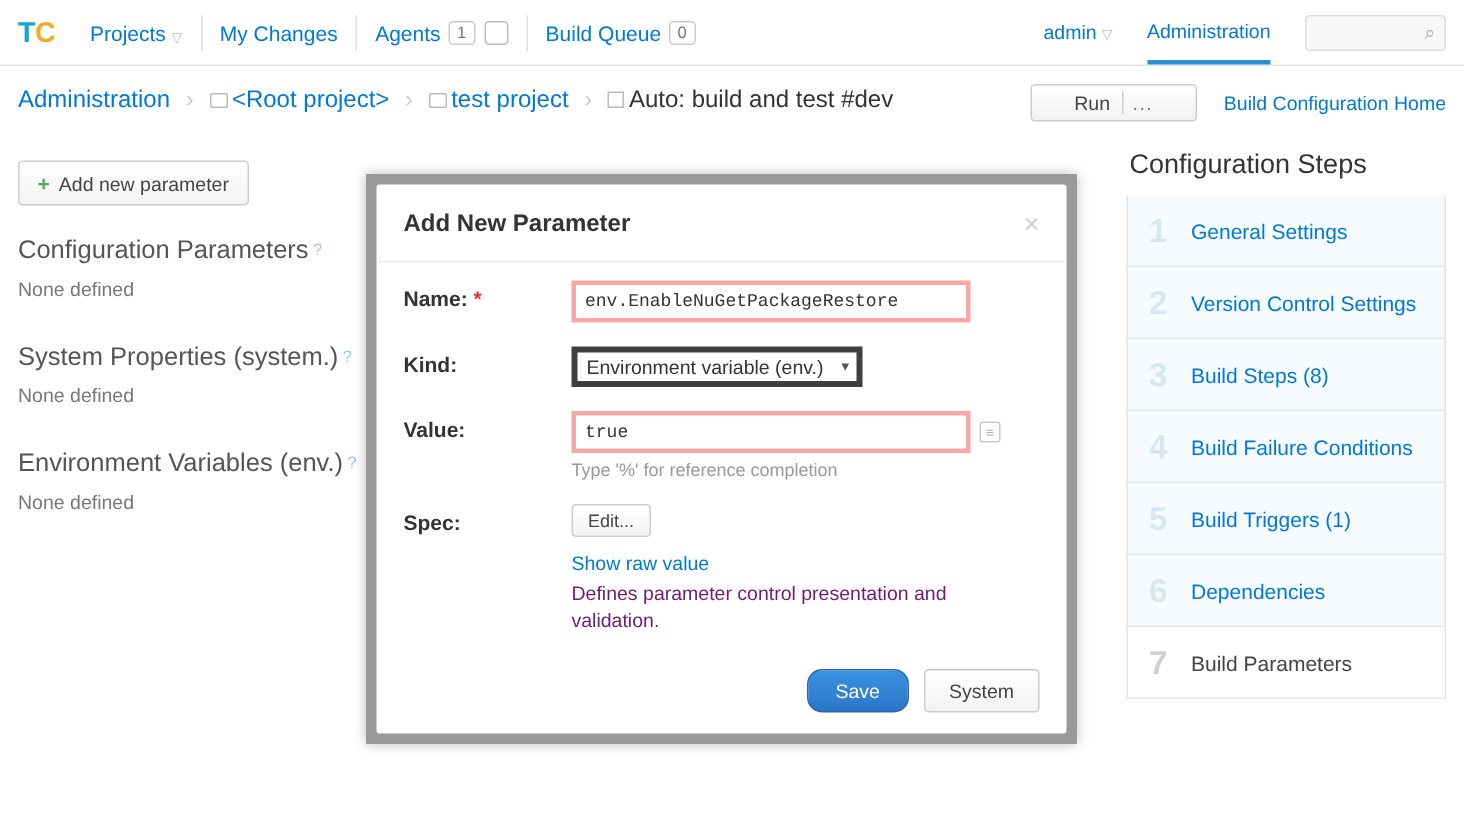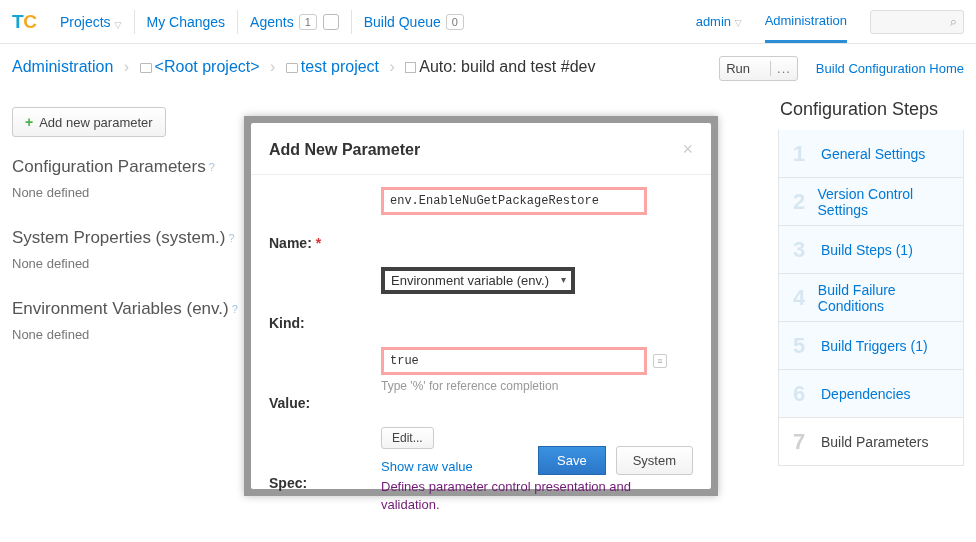--- a/index.html
+++ b/index.html
@@ -22,28 +22,28 @@
 .search-box { width: 94px; height: 24px; border: 1px solid #ddd; background: #f7f7f7; border-radius: 3px; display: flex; align-items: center; justify-content: flex-end; padding-right: 6px; color: #aaa; font-size: 13px; }
 
 
 .bcrow { display: flex; align-items: flex-start; padding: 12px 12px 6px 12px; }
 .breadcrumb { flex: 1; font-size: 16px; color: #888; line-height: 22px; }
 .breadcrumb .sep { color: #ccc; margin: 0 6px; }
 .breadcrumb .folder-icon { display:inline-block; width:12px; height:10px; border:1px solid #bbb; border-radius:1px; margin-right:3px; vertical-align: middle; }
 .breadcrumb .cog-icon { display:inline-block; width:11px; height:11px; border:1px solid #bbb; margin-right:3px; vertical-align: middle; }
 .breadcrumb .strong { color: #333; }
 .bc-right { display: flex; align-items: center; gap: 18px; }
-.run-btn { border:1px solid #ccc; background: linear-gradient(#fff,#f2f2f2); border-radius:3px; padding: 4px 6px; font-size: 13px; color:#444; display:flex; align-items:center;gap:12px; }
+.run-btn { border:1px solid #ccc; background: linear-gradient(#fff,#f2f2f2); border-radius:3px; padding: 4px 28px; font-size: 13px; color:#444; display:flex; align-items:center; }
 .run-btn .more { border-left:1px solid #ccc; margin-left:8px; padding-left:6px; color:#777; letter-spacing:1px;}
 .bchome { color:#0079d6; font-size:13px; }
 
 
 .main { display: flex; padding: 0 12px; }
 .left-col { flex: 1; padding-top: 20px; padding-right: 16px; }
-.right-col { width: 186px; padding-top: 12px; }
+.right-col { width: 213px; padding-top: 12px; }
 
 .add-param-btn { border:1px solid #ccc; background: linear-gradient(#fff,#f3f3f3); border-radius:3px; padding:6px 12px; font-size:13px; color:#444; display:inline-flex; align-items:center; gap:6px; margin-bottom: 20px; cursor:pointer; }
 .add-param-btn .plus { color:#4caf50; font-weight:bold; font-size:14px; }
 
 .sect-title { font-size: 17px; color:#555; margin-bottom: 8px; display:flex; align-items:center; }
 .help-icon { color:#a5c5e0; font-size:11px; margin-left:3px; vertical-align: super; }
 .none-def { color:#777; font-size:13px; margin-bottom: 28px; }
 
 
 .cs-title { font-size:18px; color:#333; margin-bottom: 10px; padding-left: 2px; }
@@ -56,34 +56,34 @@
 .step-label { color:#0079d6; font-size:14px; }
 
 
 .modal-backdrop { position:absolute; left:244px; top:116px; width:474px; height:380px; background:#999; box-shadow:0 0 8px rgba(0,0,0,0.25); }
 .modal { position:absolute; left:251px; top:123px; width:460px; height:366px; background:#fff; border-radius:2px; }
 .modal-header { padding: 16px 18px 14px 18px; border-bottom: 1px solid #eee; display:flex; align-items:center; }
 .modal-header h3 { font-size:16px; font-weight:bold; color:#333; flex:1; }
 .modal-close { color:#ccc; font-size:18px; cursor:pointer; font-weight:200; }
 .modal-body { padding: 12px 18px; }
 .frow { display:flex; align-items:flex-start; margin-bottom: 16px; }
-.flabel { width: 112px; font-size:14px; color:#333; font-weight:bold; padding-top:4px;margin-top:44px; }
+.flabel { width: 112px; font-size:14px; color:#333; font-weight:bold; padding-top:4px; }
 .req { color:#d33; }
 .fcontrol { flex:1; }
 .text-input { width: 266px; border:3px solid #fca5a5; padding:4px 6px; font-family: "Courier New", monospace; font-size: 12px; color:#333; }
 .select { border:4px solid #404040; padding:2px 22px 2px 6px; font-size:13px; background:#fff; position:relative; display:inline-block; }
 .select::after { content:"▾"; position:absolute; right:5px; top:3px; font-size:10px; color:#555; }
 .hint { color:#999; font-size:12px; margin-top:4px; }
 .value-row { display:flex; align-items:center; gap:6px; }
 .value-icon { width:14px; height:14px; border:1px solid #ccc; border-radius:2px; color:#aaa; font-size:9px; display:flex; align-items:center; justify-content:center; }
 .edit-btn { border:1px solid #ccc; background: linear-gradient(#fff,#f3f3f3); border-radius:3px; padding:3px 10px; font-size:12px; color:#444; cursor:pointer; }
 .show-raw { color:#0079d6; font-size:13px; display:block; margin-top:10px; }
 .spec-desc { color:#701a75; font-size:13px; margin-top:4px; line-height:1.4; }
 .modal-footer { position:absolute; bottom:0; left:0; right:0; padding: 12px 18px 14px 18px; display:flex; justify-content:flex-end; gap:10px; }
-.btn-primary { background: linear-gradient(#3a92e0,#2b76c8); border:1px solid #2668b0; color:#fff; border-radius:0; padding:6px 18px; font-size:13px; cursor:pointer; }
+.btn-primary { background: linear-gradient(#3a92e0,#2b76c8); border:1px solid #2668b0; color:#fff; border-radius:10px; padding:6px 18px; font-size:13px; cursor:pointer; }
 .btn-secondary { background: linear-gradient(#fff,#f2f2f2); border:1px solid #ccc; color:#444; border-radius:3px; padding:6px 16px; font-size:13px; cursor:pointer; }
 </style>
 </head>
 <body>
 
 <div class="topnav">
   <div class="logo">
     <svg viewBox="0 0 30 30">
         <text x="0" y="22" font-size="22" font-weight="bold" fill="#18a4d2">T</text>
         <text x="13" y="22" font-size="22" font-weight="bold" fill="#f4a921">C</text>
@@ -167,21 +167,21 @@
     <div class="step-item">
         <span class="step-num">1</span>
         <span class="step-label">General Settings</span>
       </div>
     <div class="step-item">
         <span class="step-num">2</span>
         <span class="step-label">Version Control Settings</span>
       </div>
     <div class="step-item">
         <span class="step-num">3</span>
-        <span class="step-label">Build Steps (1)</span>
+        <span class="step-label">Build Steps (8)</span>
       </div>
     <div class="step-item">
         <span class="step-num">4</span>
         <span class="step-label">Build Failure Conditions</span>
       </div>
     <div class="step-item">
         <span class="step-num">5</span>
         <span class="step-label">Build Triggers (1)</span>
       </div>
     <div class="step-item">

